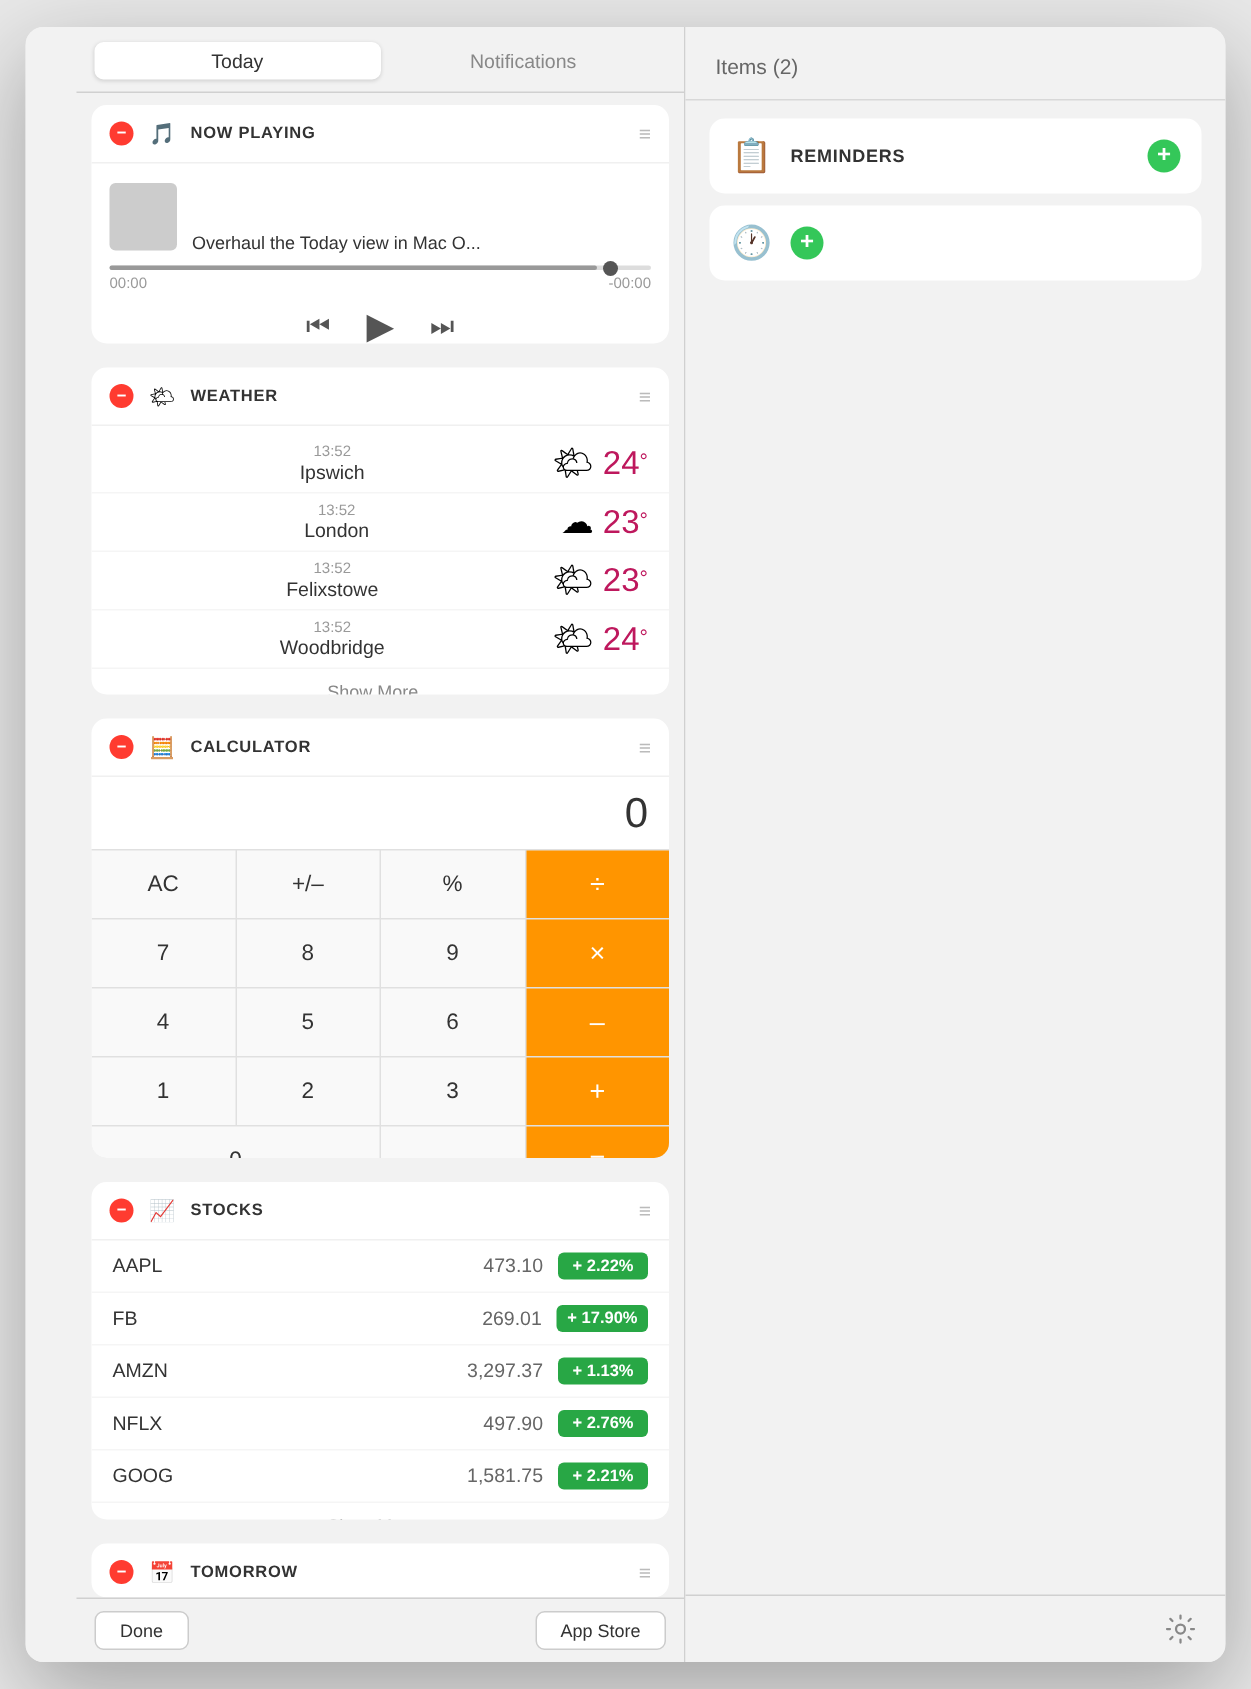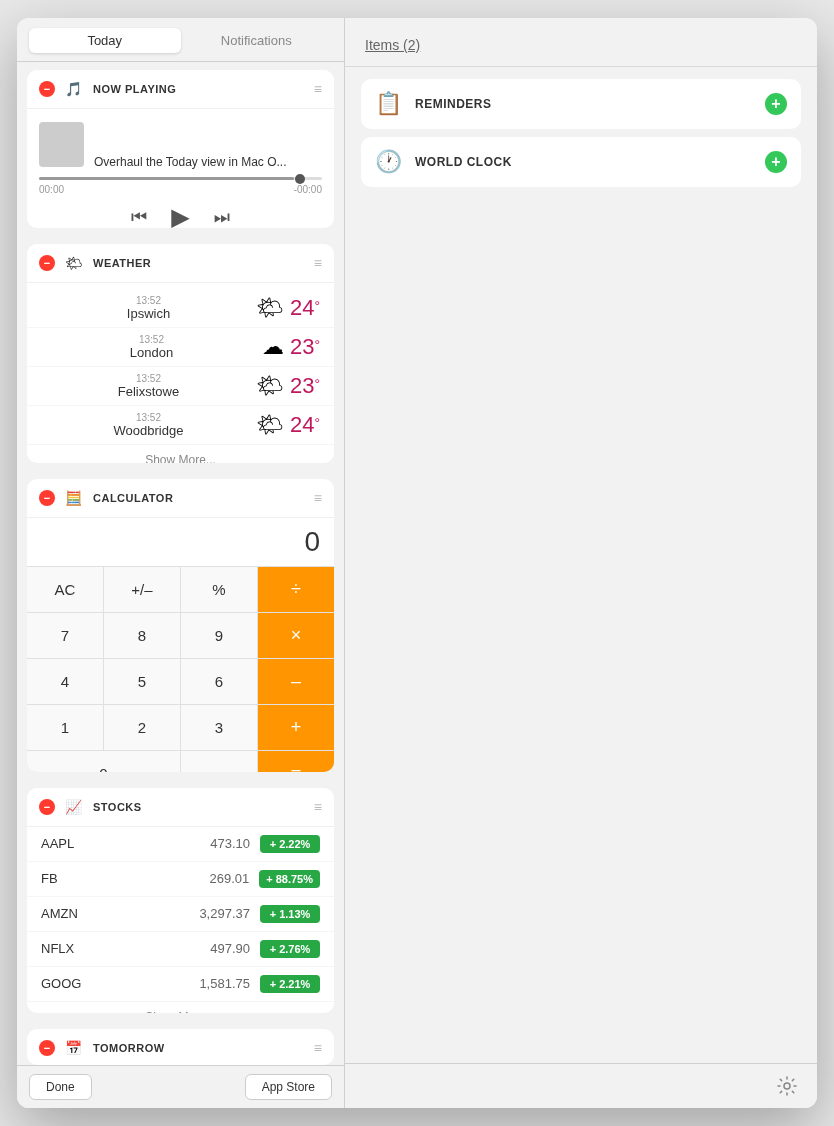--- a/index.html
+++ b/index.html
@@ -17,26 +17,27 @@
       width: 800px;
       height: 1090px;
       background: #f2f2f2;
       border-radius: 12px;
       box-shadow: 0 20px 60px rgba(0,0,0,0.3);
       display: flex;
       overflow: hidden;
     }
     
     .left-panel {
-      width: 328px;
+      width: 440px;
       background: #f2f2f2;
       display: flex;
       flex-direction: column;
       border-right: 1px solid #d0d0d0;
       overflow-y: auto;
+      padding-left: 34px;
     }
     
     .tabs {
       display: flex;
       padding: 10px 12px 8px;
       gap: 0;
       background: #f2f2f2;
       border-bottom: 1px solid #d0d0d0;
     }
     .tab {
@@ -283,21 +284,20 @@
       flex-direction: column;
     }
     .right-header {
       padding: 18px 20px 12px;
       border-bottom: 1px solid #d8d8d8;
     }
     .right-title {
       font-size: 14px;
       color: #666;
       font-weight: 400;
-      text-decoration: underline;
     }
     .right-items {
       padding: 12px 16px;
       display: flex;
       flex-direction: column;
       gap: 8px;
       flex: 1;
     }
     .item-row {
       background: white;
@@ -484,21 +484,21 @@
       </div>
       <div class="stocks-content">
         <div class="stock-row">
           <span class="stock-symbol">AAPL</span>
           <span class="stock-price">473.10</span>
           <span class="stock-change">+ 2.22%</span>
         </div>
         <div class="stock-row">
           <span class="stock-symbol">FB</span>
           <span class="stock-price">269.01</span>
-          <span class="stock-change">+ 88.75%</span>
+          <span class="stock-change">+ 17.90%</span>
         </div>
         <div class="stock-row">
           <span class="stock-symbol">AMZN</span>
           <span class="stock-price">3,297.37</span>
           <span class="stock-change">+ 1.13%</span>
         </div>
         <div class="stock-row">
           <span class="stock-symbol">NFLX</span>
           <span class="stock-price">497.90</span>
           <span class="stock-change">+ 2.76%</span>
@@ -533,21 +533,20 @@
       <span class="right-title">Items (2)</span>
     </div>
     <div class="right-items">
       <div class="item-row">
         <span class="item-icon">📋</span>
         <span class="item-label">REMINDERS</span>
         <div class="add-btn">+</div>
       </div>
       <div class="item-row">
         <span class="item-icon">🕐</span>
-        <span class="item-label">WORLD CLOCK</span>
         <div class="add-btn">+</div>
       </div>
     </div>
     <div class="right-bottom">
       <div class="gear-btn">
         <svg width="20" height="20" viewBox="0 0 20 20" fill="none" xmlns="http://www.w3.org/2000/svg">
           <path d="M10 13a3 3 0 100-6 3 3 0 000 6z" stroke="#888" stroke-width="1.5"></path>
           <path d="M10 1v2M10 17v2M1 10h2M17 10h2M3.22 3.22l1.41 1.41M15.37 15.37l1.41 1.41M3.22 16.78l1.41-1.41M15.37 4.63l1.41-1.41" stroke="#888" stroke-width="1.5" stroke-linecap="round"></path>
         </svg>
       </div>

